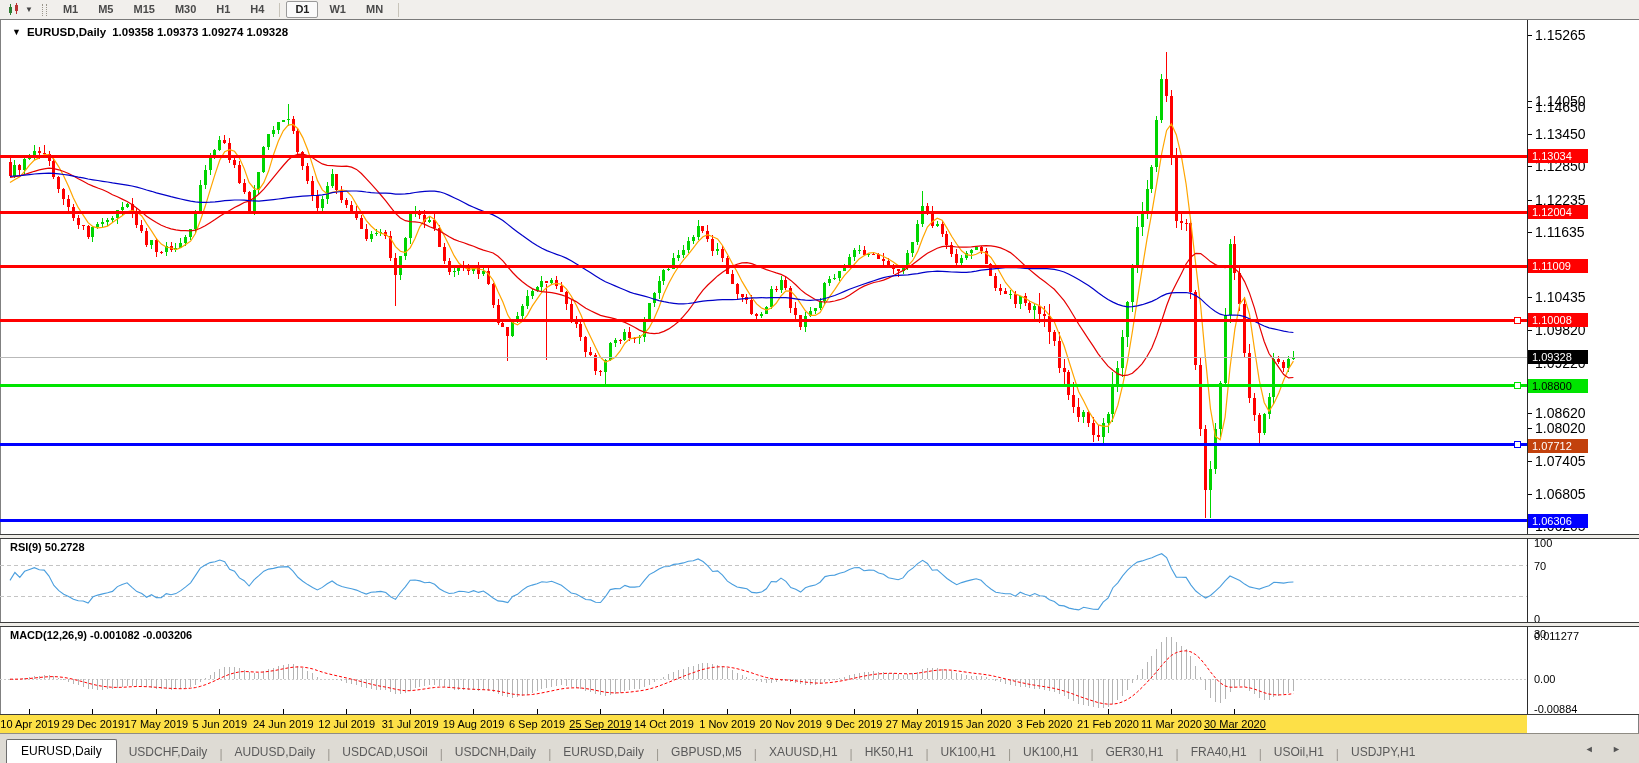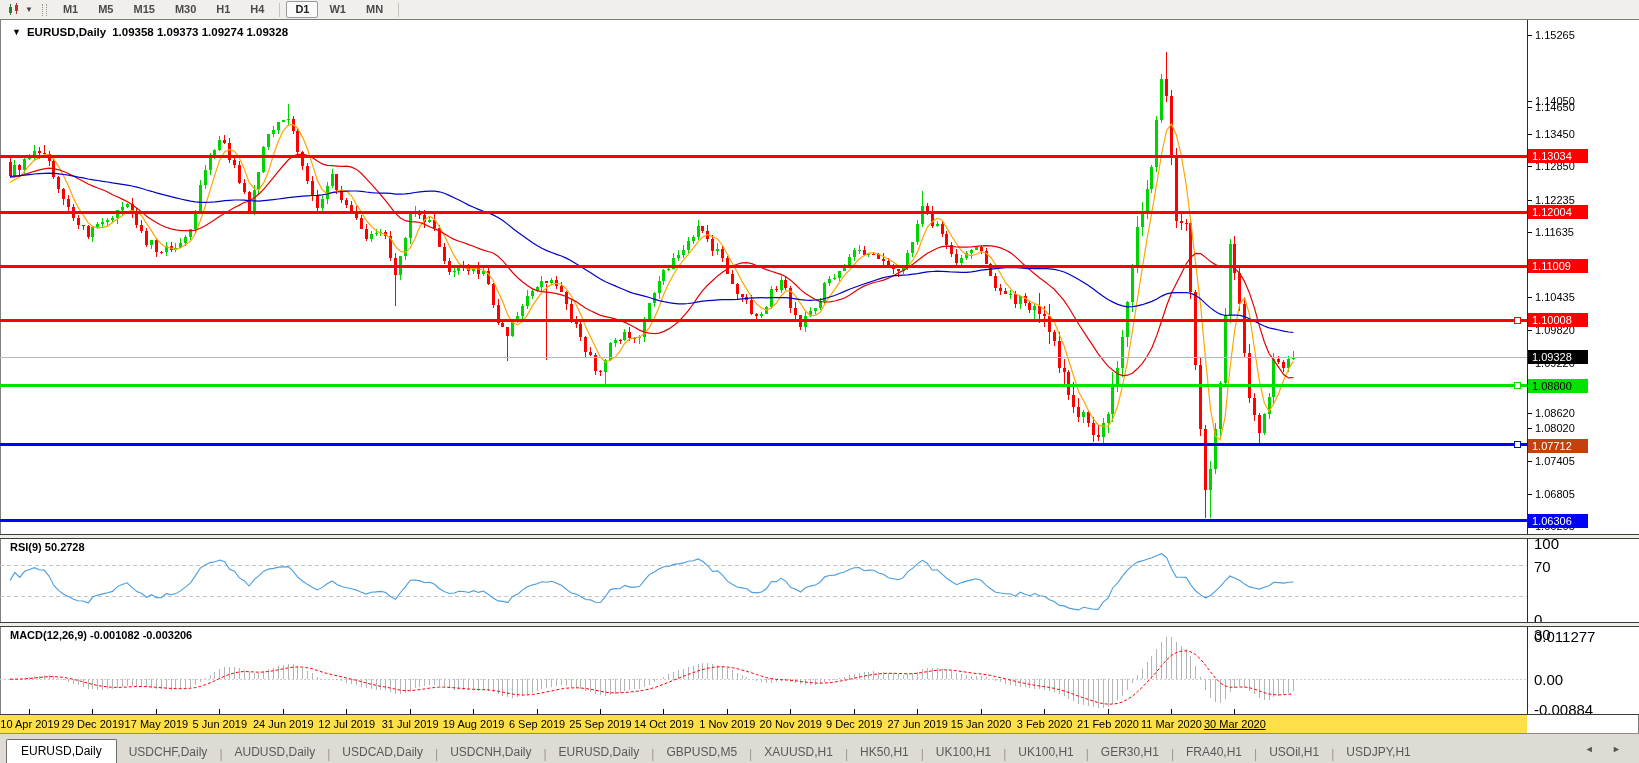--- a/index.html
+++ b/index.html
@@ -14,23 +14,23 @@
   .tb-sep{width:1px;height:14px;background:#c8c4ba;margin:0 5px;}
   .tf-btn{font-size:11px;font-weight:700;color:#4a4a4a;padding:1px 8px;margin:0 1px;border:1px solid transparent;
           border-radius:2px;cursor:default;line-height:13px;}
   .tf-btn.active{background:#fafafa;border:1px solid #9a9a9a;color:#222;}
   
   #window{position:absolute;left:0;top:19px;width:1639px;height:714px;background:#fff;
           border-top:1px solid #7a7a7a;box-shadow:inset 1px 0 #808080, inset 2px 0 #ffffff, inset -1px 0 #808080;}
   #chart-svg{position:absolute;left:0;top:0;}
   #axis-col{position:absolute;left:1527px;top:0;width:112px;height:694px;background:#fff;
             border-left:1px solid #2b2b2b;}
-  .ptick{position:absolute;left:0;padding-left:7px;font-size:11px;color:#000;height:13px;line-height:13px;}
+  .ptick{position:absolute;left:0;padding-left:7px;font-size:14px;color:#000;height:13px;line-height:13px;}
   .ptick::before{content:'';position:absolute;left:0;top:6px;width:4px;height:1px;background:#000;}
-  .axlbl{position:absolute;left:6px;font-size:15px;color:#000;height:13px;line-height:13px;}
+  .axlbl{position:absolute;left:6px;font-size:11px;color:#000;height:13px;line-height:13px;}
   .hline-lbl{position:absolute;left:0;min-width:52px;padding:0 4px;font-size:11px;font-weight:400;
              height:14px;line-height:14px;color:#fff;z-index:3;}
   .sep{position:absolute;left:0;width:1639px;height:3px;background:#efede8;
        border-top:1px solid #3c3c3c;border-bottom:1px solid #3c3c3c;z-index:4;}
   #ohlc-header{position:absolute;left:12px;top:6px;font-size:11.5px;font-weight:700;color:#000;z-index:5;
                display:flex;align-items:center;gap:6px;}
   .hdr-tri{font-size:9px;}
   .ind-label{position:absolute;left:10px;font-size:11px;font-weight:700;color:#000;z-index:5;}
   #dates-row{position:absolute;left:0;top:695px;width:1527px;height:19px;background:#fde047;}
   .dlbl{position:absolute;top:3px;font-size:11px;color:#000;white-space:nowrap;transform:translateX(-50%);}
@@ -965,42 +965,42 @@
     <div id="dates-row">
         <div class="dlbl" style="left:30px;">10 Apr 2019</div>
         <div class="dlbl" style="left:92.96px;">29 Dec 2019</div>
         <div class="dlbl" style="left:156.4px;">17 May 2019</div>
         <div class="dlbl" style="left:219.84px;">5 Jun 2019</div>
         <div class="dlbl" style="left:283.28px;">24 Jun 2019</div>
         <div class="dlbl" style="left:346.71999999999997px;">12 Jul 2019</div>
         <div class="dlbl" style="left:410.15999999999997px;">31 Jul 2019</div>
         <div class="dlbl" style="left:473.59999999999997px;">19 Aug 2019</div>
         <div class="dlbl" style="left:537.04px;">6 Sep 2019</div>
-        <div class="dlbl" style="left:600.48px;">25 Sep 2019</div>
+        <div class="dlbl" style="left:600.48px;text-decoration:underline;">25 Sep 2019</div>
         <div class="dlbl" style="left:663.92px;">14 Oct 2019</div>
         <div class="dlbl" style="left:727.36px;">1 Nov 2019</div>
         <div class="dlbl" style="left:790.8px;">20 Nov 2019</div>
         <div class="dlbl" style="left:854.24px;">9 Dec 2019</div>
-        <div class="dlbl" style="left:917.68px;">27 Jun 2019</div>
+        <div class="dlbl" style="left:917.68px;">27 May 2019</div>
         <div class="dlbl" style="left:981.12px;">15 Jan 2020</div>
         <div class="dlbl" style="left:1044.56px;">3 Feb 2020</div>
         <div class="dlbl" style="left:1108px;">21 Feb 2020</div>
         <div class="dlbl" style="left:1171.44px;">11 Mar 2020</div>
         <div class="dlbl" style="left:1234.8799999999999px;text-decoration:underline;">30 Mar 2020</div>
       </div>
   </div>
 
   <div id="tabsbar">
     <span id="tabs-holder" style="display:flex;align-items:flex-end;">
         <div class="tab active">EURUSD,Daily</div>
         <div class="tab">USDCHF,Daily</div>
         <span class="tab-div">|</span>
         <div class="tab">AUDUSD,Daily</div>
         <span class="tab-div">|</span>
-        <div class="tab">USDCAD,Daily</div>
+        <div class="tab">USDCAD,USOil</div>
         <span class="tab-div">|</span>
         <div class="tab">USDCNH,Daily</div>
         <span class="tab-div">|</span>
         <div class="tab">EURUSD,Daily</div>
         <span class="tab-div">|</span>
         <div class="tab">GBPUSD,M5</div>
         <span class="tab-div">|</span>
         <div class="tab">XAUUSD,H1</div>
         <span class="tab-div">|</span>
         <div class="tab">HK50,H1</div>

